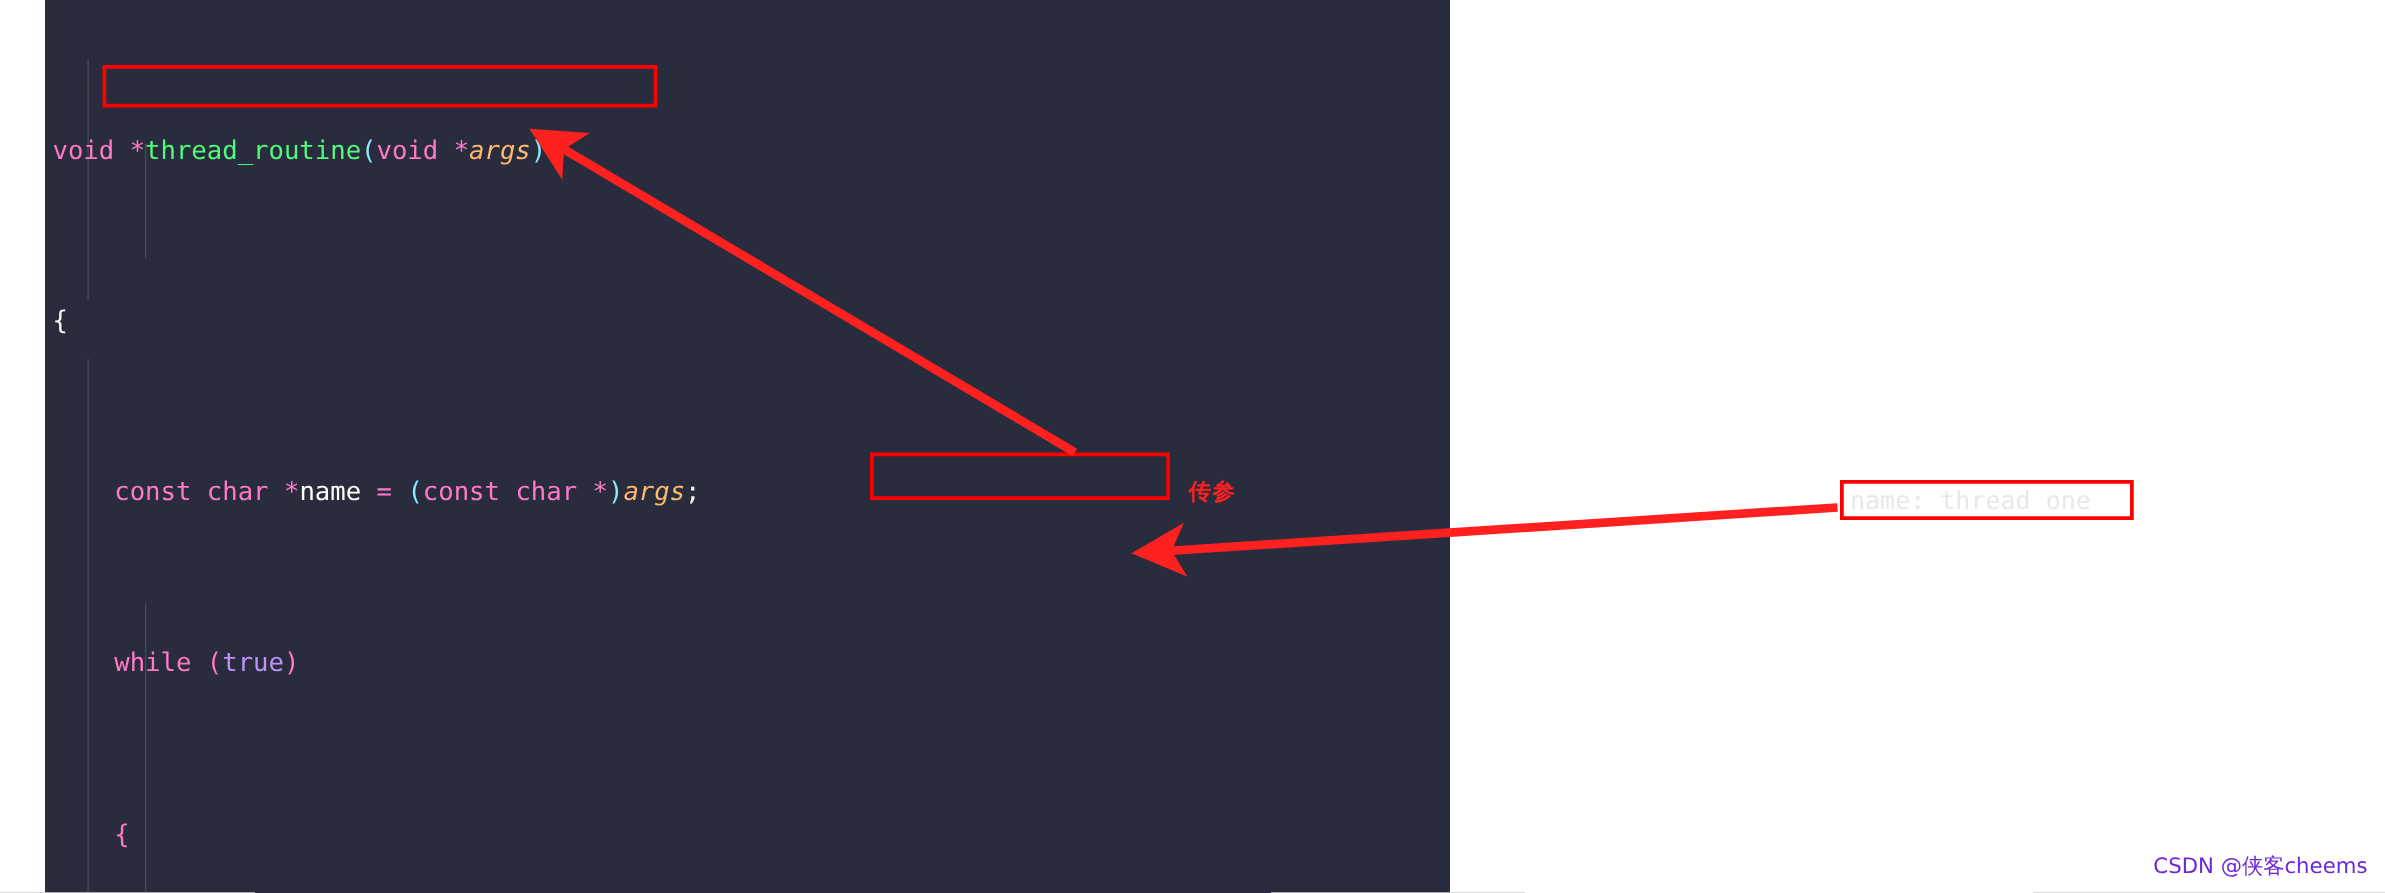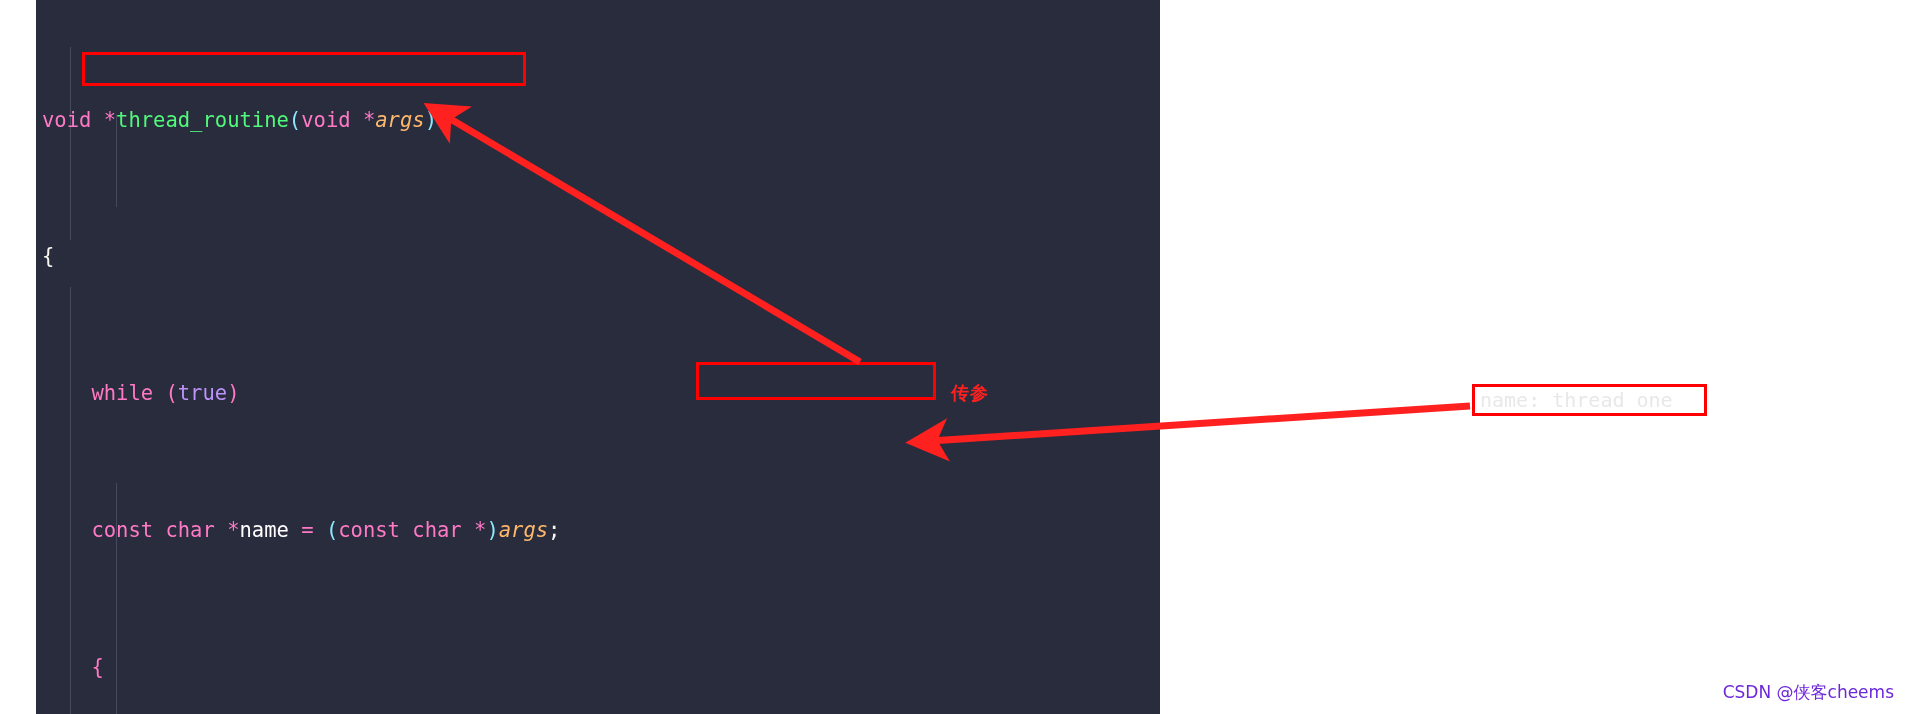--- a/index.html
+++ b/index.html
@@ -117,23 +117,23 @@
     <div class="guide" style="left:80px; top:115px; height:92px;"></div>
     <div class="guide" style="left:34px; top:287px; height:427px;"></div>
     <div class="guide" style="left:80px; top:483px; height:231px;"></div>
 
     <div class="code">
 
       <div class="line"><span class="kw">void</span><span class="plain"> </span><span class="op">*</span><span class="fn">thread_routine</span><span class="paren">(</span><span class="kw">void</span><span class="plain"> </span><span class="op">*</span><span class="var">args</span><span class="paren">)</span></div>
 
       <div class="line"><span class="punct">{</span></div>
 
+      <div class="line">    <span class="kw">const</span> <span class="kw">char</span> <span class="op">*</span><span class="white">name</span> <span class="op">=</span> <span class="paren">(</span><span class="kw">const</span> <span class="kw">char</span> <span class="op">*</span><span class="paren">)</span><span class="var">args</span><span class="punct">;</span></div>
+
       <div class="line">    <span class="kw">while</span> <span class="paren2">(</span><span class="num">true</span><span class="paren2">)</span></div>
-
-      <div class="line">    <span class="kw">const</span> <span class="kw">char</span> <span class="op">*</span><span class="white">name</span> <span class="op">=</span> <span class="paren">(</span><span class="kw">const</span> <span class="kw">char</span> <span class="op">*</span><span class="paren">)</span><span class="var">args</span><span class="punct">;</span></div>
 
       <div class="line">    <span class="paren2">{</span></div>
 
       
 
       
 
       
 
       

